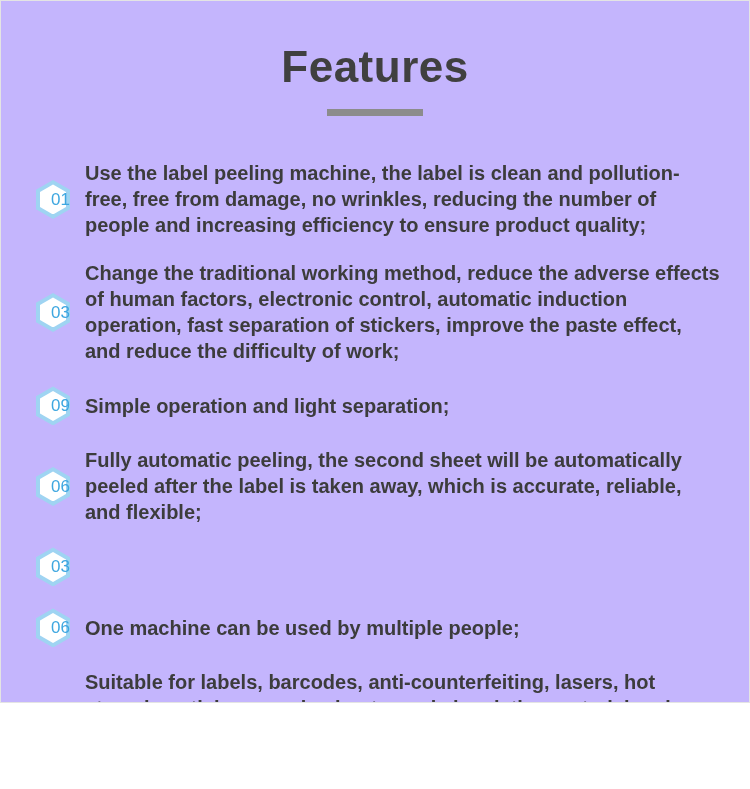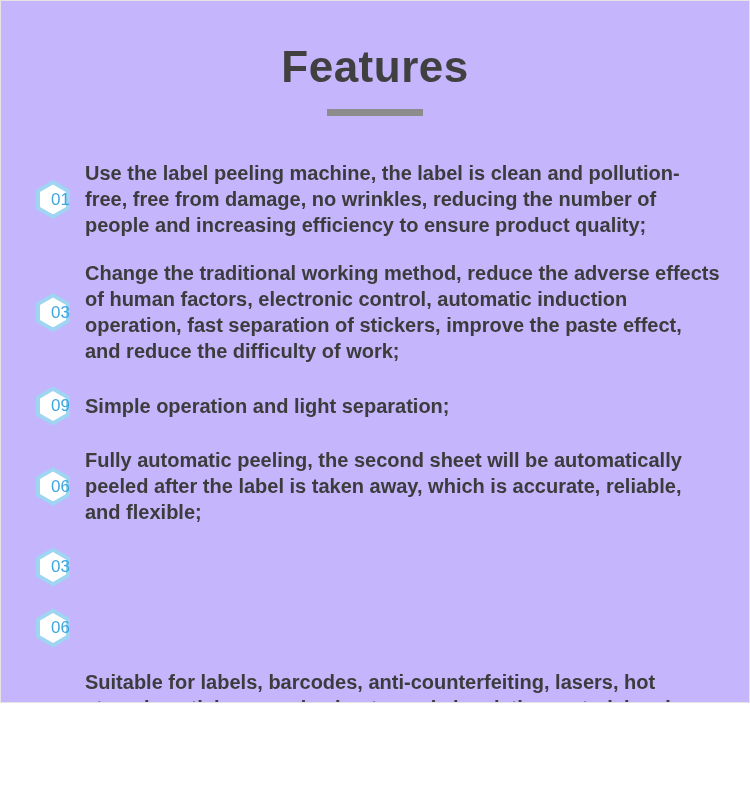--- a/index.html
+++ b/index.html
@@ -154,20 +154,21 @@
       </div>
     </div>
 
     <div class="feature-row">
       <div class="hexwrap">
         <div class="hex">
           <div class="hex-inner"></div>
           <span class="hex-num">06</span>
         </div>
       </div>
+      <div class="feature-text">One machine can be used by multiple people;</div>
     </div>
 
     <div class="feature-row">
       <div class="hexwrap">
         <div class="hex">
           <div class="hex-inner"></div>
           <span class="hex-num">03</span>
         </div>
       </div>
       <div class="feature-text">Suitable for labels, barcodes, anti-counterfeiting, lasers, hot stamping stickers, packaging to work, insulating material pads, toy stickers, production dates, and quick separation of printed patterns.</div>

